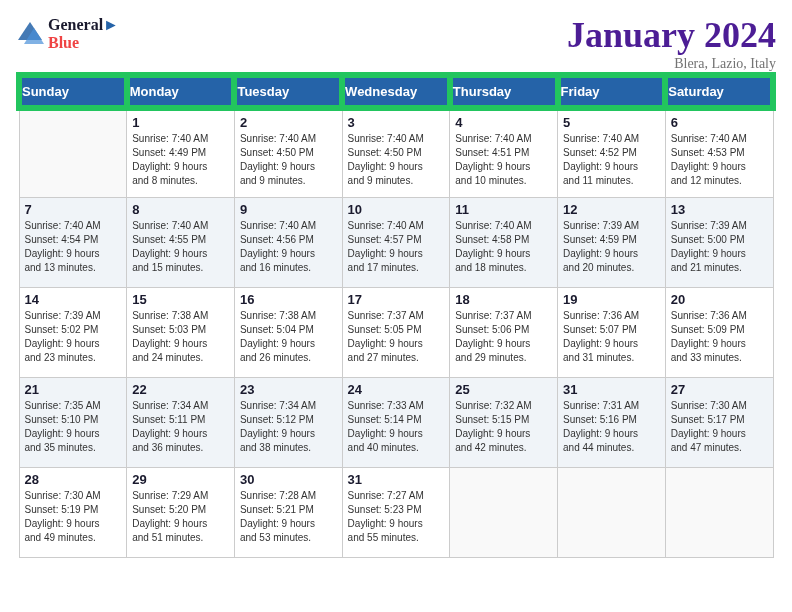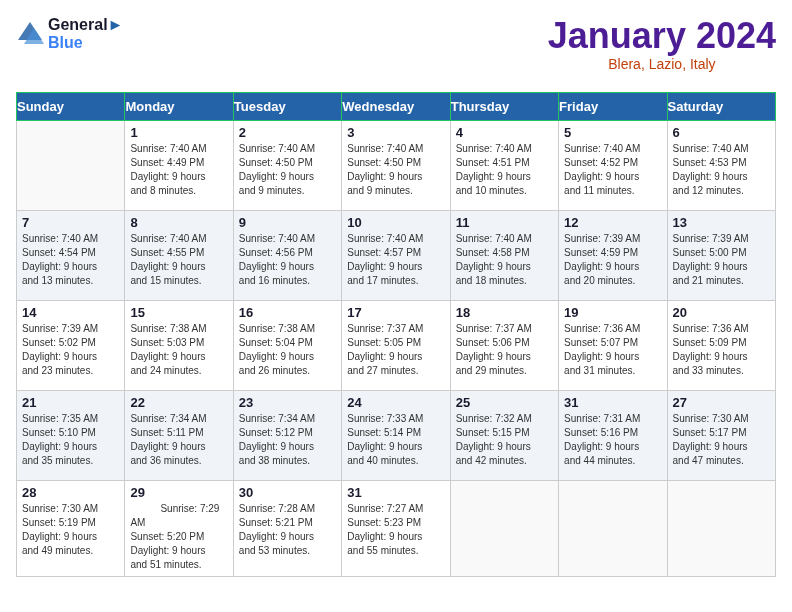--- a/index.html
+++ b/index.html
@@ -7,21 +7,22 @@
       font-family: Arial, sans-serif;
       background: #fff;
       width: 792px;
       min-height: 612px;
       padding: 16px;
     }
     .header {
       display: flex;
       justify-content: space-between;
       align-items: flex-start;
-      margin-bottom: 20px;
+      margin-bottom: 0;
+      font-family: Liberation Serif, serif;
     }
     .logo {
       display: flex;
       align-items: center;
       gap: 4px;
     }
     .logo-icon {
       width: 28px;
       height: 28px;
     }
@@ -29,36 +30,35 @@
       text-align: right;
     }
     .calendar-title {
       font-size: 36px;
       font-weight: bold;
       color: #4c1d95;
       line-height: 1.1;
     }
     .calendar-subtitle {
       font-size: 14px;
-      color: #c2410c;
-      text-align: center;
+      color: #737373;
     }
     table {
       width: 100%;
       border-collapse: collapse;
       table-layout: fixed;
     }
     thead tr th {
       background: #2563a8;
       color: #fff;
       font-size: 13px;
       font-weight: bold;
       padding: 6px 0;
       text-align: left;
-      border: 1px solid #22c55e;
+      border: 6px solid #22c55e;
     }
     tbody tr td {
       border: 1px solid #ccc;
       vertical-align: top;
       padding: 4px 5px;
       font-size: 10.5px;
       color: #222;
       min-height: 80px;
       height: 90px;
     }
@@ -89,21 +89,21 @@
 
 <div class="header">
   <div class="logo">
     <svg class="logo-icon" viewBox="0 0 28 28" xmlns="http://www.w3.org/2000/svg">
       <rect x="0" y="0" width="28" height="28" fill="none"></rect>
       <polygon points="14,2 26,20 2,20" fill="#2563a8" opacity="0.85"></polygon>
       <polygon points="18,8 28,24 8,24" fill="#4a90d9" opacity="0.7"></polygon>
     </svg>
     <div>
       <div style="font-size:16px;font-weight:bold;color:#1a1a2e;">General<span style="color:#2563a8;">►</span></div>
-      <div style="font-size:16px;font-weight:bold;color:#3b82f6;">Blue</div>
+      <div style="font-size:16px;font-weight:bold;color:#ef4444;">Blue</div>
     </div>
   </div>
   <div class="title-block">
     <div class="calendar-title">January 2024</div>
     <div class="calendar-subtitle">Blera, Lazio, Italy</div>
   </div>
 </div>
 
 <table>
   <thead>
@@ -233,21 +233,21 @@
         <td><span class="day-num">27</span><span class="day-info" style="white-space: pre-line;">Sunrise: 7:30 AM
 Sunset: 5:17 PM
 Daylight: 9 hours
 and 47 minutes.</span></td>
       </tr>
       <tr>
         <td><span class="day-num">28</span><span class="day-info" style="white-space: pre-line;">Sunrise: 7:30 AM
 Sunset: 5:19 PM
 Daylight: 9 hours
 and 49 minutes.</span></td>
-        <td><span class="day-num">29</span><span class="day-info" style="white-space: pre-line; margin-left: 30px;">Sunrise: 7:29 AM
+        <td><span class="day-num">29</span><span class="day-info" style="white-space: pre-line;">Sunrise: 7:29 AM
 Sunset: 5:20 PM
 Daylight: 9 hours
 and 51 minutes.</span></td>
         <td><span class="day-num">30</span><span class="day-info" style="white-space: pre-line;">Sunrise: 7:28 AM
 Sunset: 5:21 PM
 Daylight: 9 hours
 and 53 minutes.</span></td>
         <td><span class="day-num">31</span><span class="day-info" style="white-space: pre-line;">Sunrise: 7:27 AM
 Sunset: 5:23 PM
 Daylight: 9 hours

